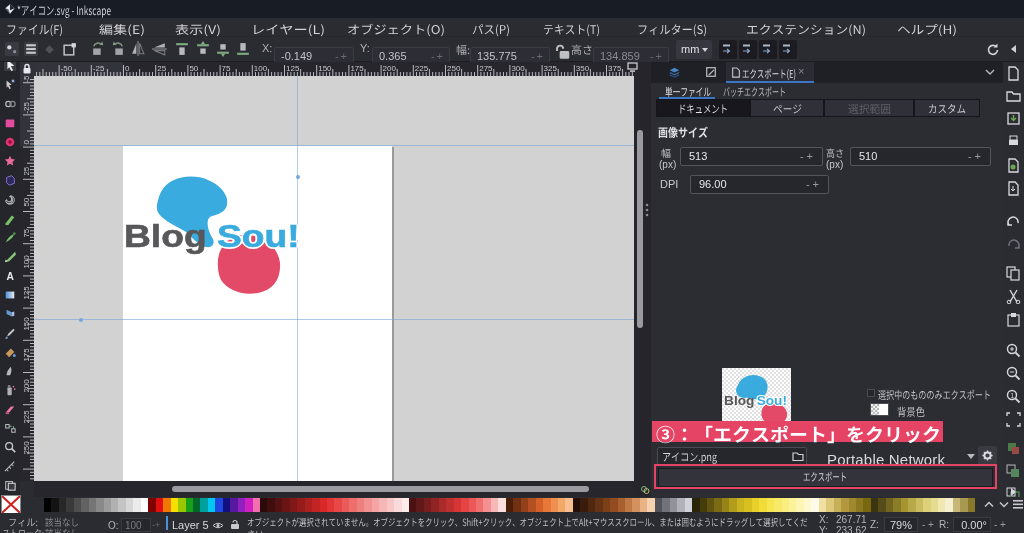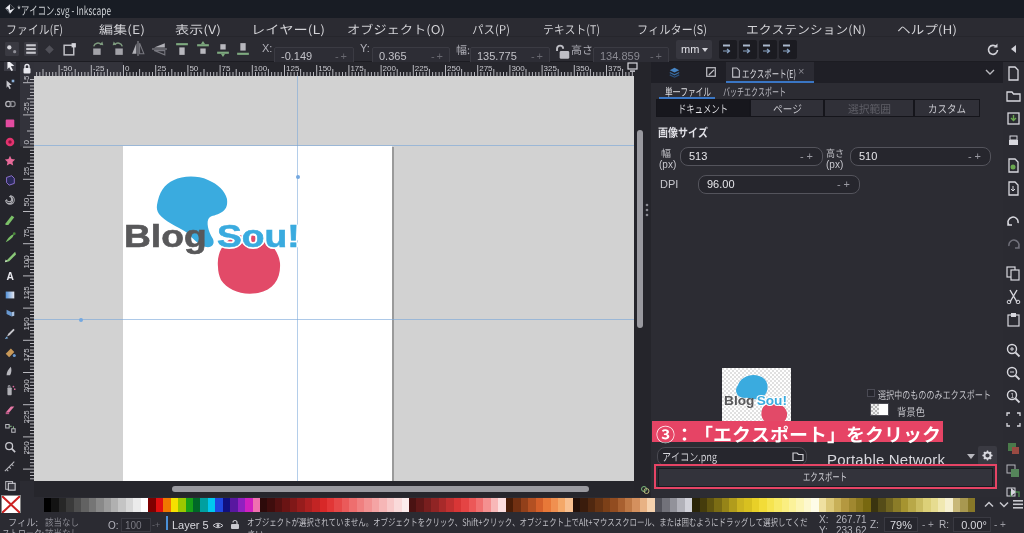--- a/index.html
+++ b/index.html
@@ -21,21 +21,21 @@
 #canvas{position:absolute;left:34px;top:76px;width:600px;height:405px;background:#d2d2d2;overflow:hidden}
 #page{position:absolute;left:89px;top:70px;width:269px;height:341px;background:#fff}
 #hscroll{position:absolute;left:34px;top:481px;width:600px;height:16px;background:#26262c}
 #hthumb{position:absolute;left:138px;top:5px;width:417px;height:6px;background:#9a9aa0;border-radius:3px}
 #gutter{position:absolute;left:634px;top:62px;width:17px;height:435px;background:#25252b}
 #vthumb{position:absolute;left:3px;top:68px;width:6px;height:198px;background:#9a9aa0;border-radius:3px}
 #panel{position:absolute;left:651px;top:62px;width:352px;height:435px;background:#2c2c33;color:#d2d2d8;font-size:11px}
 #tabstrip{position:absolute;left:0;top:0;width:352px;height:21px;background:#1f1f26}
 #exptab{position:absolute;left:75px;top:0;width:88px;height:21px;background:#2b2b33;border-bottom:2px solid #3a76c4}
 .seg{position:absolute;top:37px;height:18px;border:1px solid #15151b}
-.numin{position:absolute;height:19px;background:#26262d;border:1px solid #54545c;border-radius:8px;color:#e6e6ea;font-size:11px;line-height:17px;padding-left:8px}
+.numin{position:absolute;height:19px;background:#26262d;border:1px solid #54545c;border-radius:2px;color:#e6e6ea;font-size:11px;line-height:17px;padding-left:8px}
 .numin .mp{position:absolute;right:6px;top:0;color:#9a9aa2;letter-spacing:3px}
 #cmdbar{position:absolute;left:1003px;top:62px;width:21px;height:471px;background:#2b2b32}
 .cmd{position:absolute;left:3px;width:15px;height:15px}
 #palette{position:absolute;left:0;top:497px;width:1024px;height:16px;background:#2b2b32}
 #swatches{position:absolute;left:44px;top:1px;height:14px}
 #statusbar{position:absolute;left:0;top:513px;width:1024px;height:20px;background:#2b2b32;color:#b4b4bc;font-size:10px}
 .tri{position:absolute;width:0;height:0}
 </style></head><body>
 <div id="app">
 
@@ -891,21 +891,21 @@
 <span class="numin" style="left:29px;top:85px;width:143px">513<span class="mp">-+</span></span>
 <svg class="vt " style="left:175px;top:85px" width="18" height="13" viewBox="0 0 18 13" fill="#c8c8ce">
         <g transform="translate(0 10.0) scale(0.00900 -0.01000)">
           <use href="#g60" x="0"></use>
           <use href="#g61" x="1000"></use>
         </g>
       </svg>
 <span class="abs" style="left:175px;top:97px;color:#c8c8ce;font-size:10px">(px)</span>
 <span class="numin" style="left:199px;top:85px;width:141px">510<span class="mp">-+</span></span>
 <span class="abs" style="left:9px;top:116px;color:#c8c8ce;font-size:11px">DPI</span>
-<span class="numin" style="left:47px;top:113px;width:162px">96.00<span class="mp">-+</span></span>
+<span class="numin" style="left:39px;top:113px;width:139px">96.00<span class="mp">-+</span></span>
 <div class="abs" style="left:71px;top:306px;width:69px;height:56px;background:
 conic-gradient(#fff 0 25%,#e0e0e0 0 50%,#fff 0 75%,#e0e0e0 0) 0 0/4px 4px;overflow:hidden">
 <svg width="69" height="56" viewBox="0 0 69 56">
           <path d="M16 17 C19 9 29 5 37 8 C44 10 47 16 45 23 C43 29 38 32 31 31 C28 31 27 29 23 30 C18 30 14 27 14 22 C14 20 15 19 16 17 Z" fill="#3aabdf"></path>
           <path d="M40 42 C41 36 50 33 57 36 C64 39 67 45 64 51 C61 56 54 58 47 56 C41 54 38 48 40 42 Z" fill="#e24a68"></path>
           <text x="2" y="37" font-size="13" font-weight="bold" fill="#58585a" font-family="Liberation Sans" transform="scale(1.05 1)">Blog</text>
           <text x="33" y="37" font-size="13" font-weight="bold" fill="#3aabdf" stroke="#fff" stroke-width="2" paint-order="stroke" font-family="Liberation Sans" transform="scale(1.05 1)">Sou!</text>
         </svg></div>
 <span class="abs" style="left:216px;top:327px;width:8px;height:8px;background:#26262d;border:1px solid #4a4a54"></span>
 <svg class="vt " style="left:227px;top:326px" width="113" height="15" viewBox="0 0 113 15" fill="#c8c8ce">

